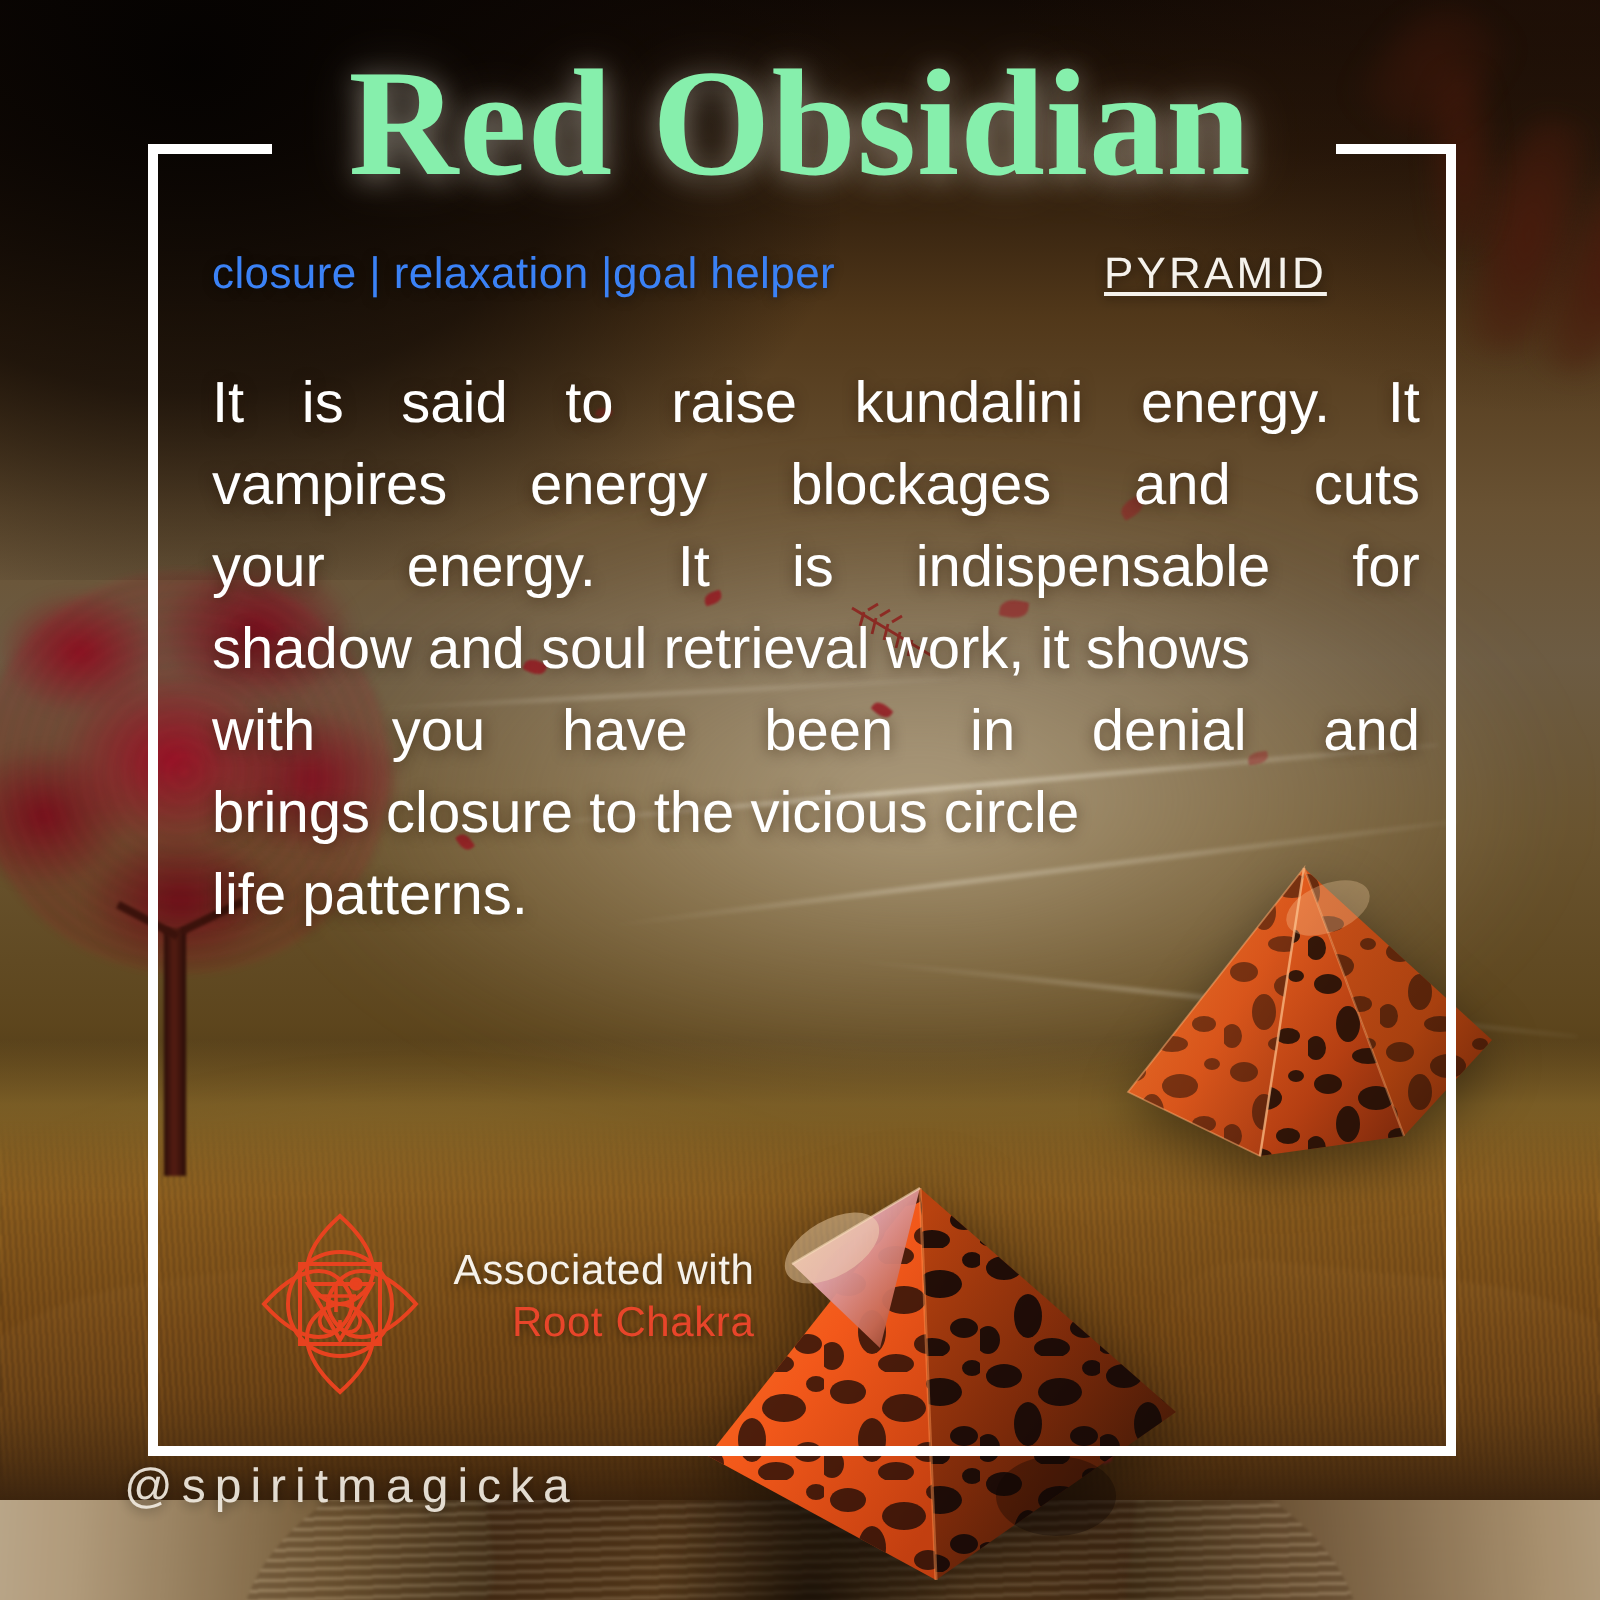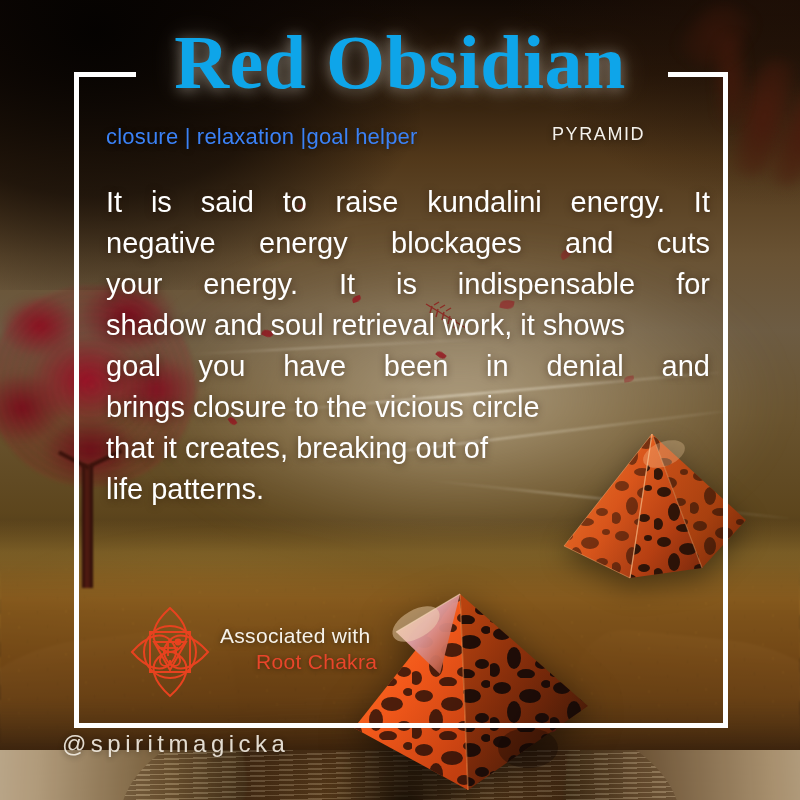--- a/index.html
+++ b/index.html
@@ -177,53 +177,55 @@
   .frame-seg { position:absolute; background:#ffffff; }
 
   
   #title {
     position:absolute; left:0; right:0; top:24px;
     text-align:center;
     font-family:"Liberation Serif", serif;
     font-weight:700;
     font-size:76px;
     line-height:1.02;
-    color:#0ea5e9;
+    color:#86efac;
     letter-spacing:.5px;
     text-shadow:0 2px 14px rgba(255,248,232,.40), 0 0 30px rgba(255,240,210,.22);
   }
   #subtitle {
     position:absolute; left:106px; top:124px;
     font-size:22px; color:#3b82f6; letter-spacing:.2px;
     text-shadow:0 1px 6px rgba(0,0,0,.45);
   }
   #variant {
     position:absolute; left:552px; top:124px;
-    font-size:18px; color:#f5f2ec; letter-spacing:1.6px;
+    font-size:22px; color:#f5f2ec; letter-spacing:1.6px;
     text-shadow:0 1px 6px rgba(0,0,0,.45);
+    text-decoration:underline;
   }
   #body {
     position:absolute; left:106px; top:182px; width:604px;
   }
   .bline {
     font-size:29px;
     line-height:41px;
     color:#ffffff;
     white-space:nowrap;
     text-shadow:0 1px 7px rgba(40,20,6,.55);
   }
   .bline.just {
     display:flex; justify-content:space-between; white-space:nowrap;
   }
 
   #chakra-block { position:absolute; left:128px; top:604px; width:330px; height:98px; }
   #chakra-text { position:absolute; left:92px; top:20px; }
   .assoc {
     font-size:21px; color:#f6f2ea; letter-spacing:.3px;
     text-shadow:0 1px 6px rgba(0,0,0,.5);
+    text-align:right;
   }
   .root {
     font-size:21px; color:#e8452a; letter-spacing:.3px; margin-top:2px;
     text-shadow:0 1px 5px rgba(0,0,0,.45);
     margin-left:36px;
   }
 
   #handle {
     position:absolute; left:62px; top:730px;
     font-size:24px; color:#efe9df; letter-spacing:4.5px;
@@ -421,46 +423,45 @@
         <span>It</span>
         <span>is</span>
         <span>said</span>
         <span>to</span>
         <span>raise</span>
         <span>kundalini</span>
         <span>energy.</span>
         <span>It</span>
       </div>
     <div class="bline just">
-        <span>negative</span>
+        <span>vampires</span>
         <span>energy</span>
         <span>blockages</span>
         <span>and</span>
         <span>cuts</span>
       </div>
     <div class="bline just">
         <span>your</span>
         <span>energy.</span>
         <span>It</span>
         <span>is</span>
         <span>indispensable</span>
         <span>for</span>
       </div>
     <div class="bline">shadow and soul retrieval work, it shows</div>
     <div class="bline just">
-        <span>goal</span>
+        <span>with</span>
         <span>you</span>
         <span>have</span>
         <span>been</span>
         <span>in</span>
         <span>denial</span>
         <span>and</span>
       </div>
     <div class="bline">brings closure to the vicious circle</div>
-    <div class="bline">that it creates, breaking out of</div>
     <div class="bline">life patterns.</div>
   </div>
 
   <div id="chakra-block">
     <svg width="84" height="96" viewBox="0 0 84 96">
       <g fill="none" stroke="#e8421f" stroke-width="2">
 
         <path d="M42 4 C24 20 22 34 30 42 C38 50 46 50 54 42 C62 34 60 20 42 4 Z"></path>
         <path d="M42 92 C24 76 22 62 30 54 C38 46 46 46 54 54 C62 62 60 76 42 92 Z"></path>
         <path d="M4 48 C20 30 34 28 42 36 C50 44 50 52 42 60 C34 68 20 66 4 48 Z"></path>

